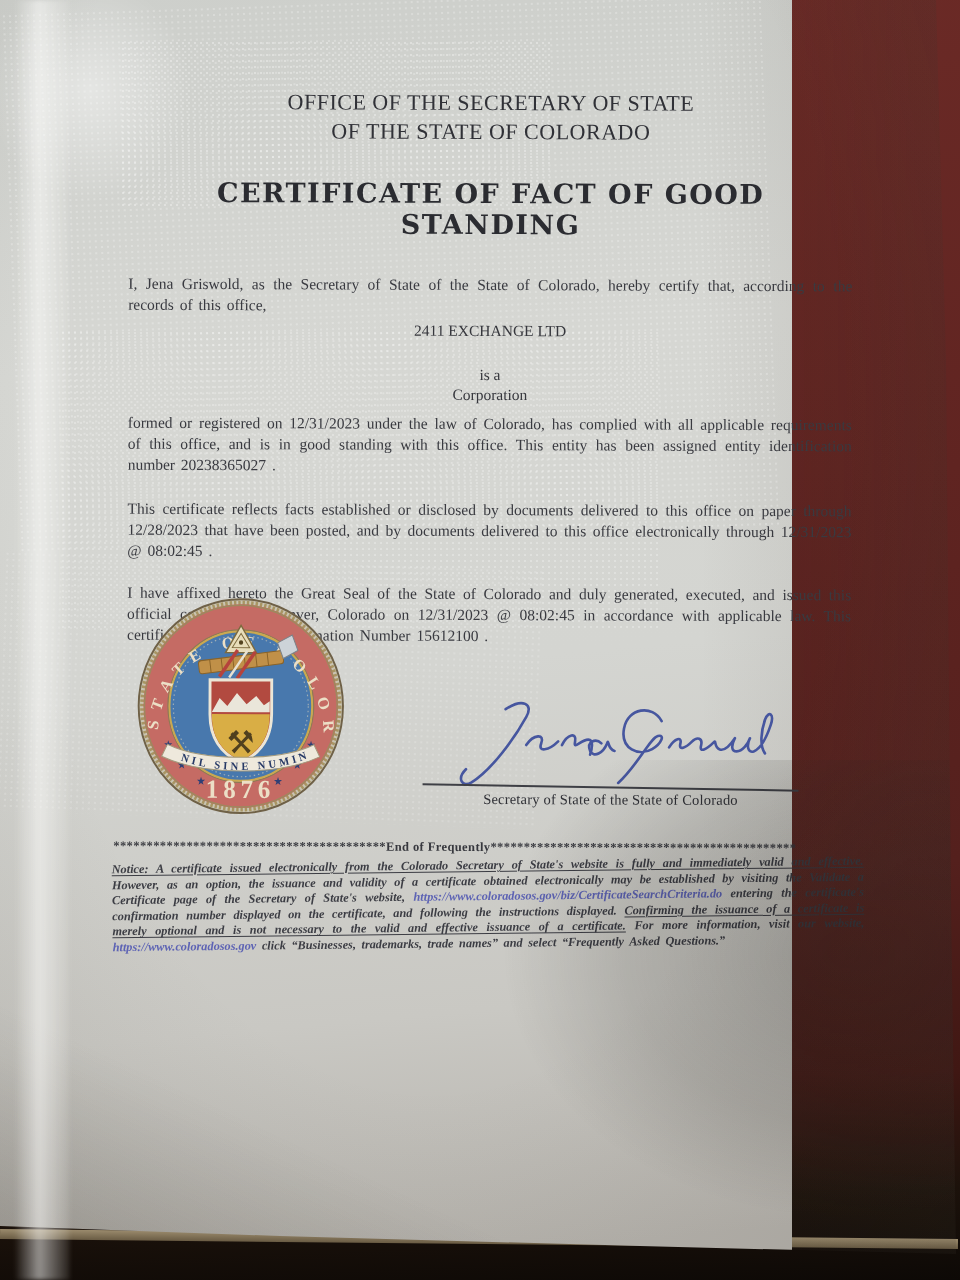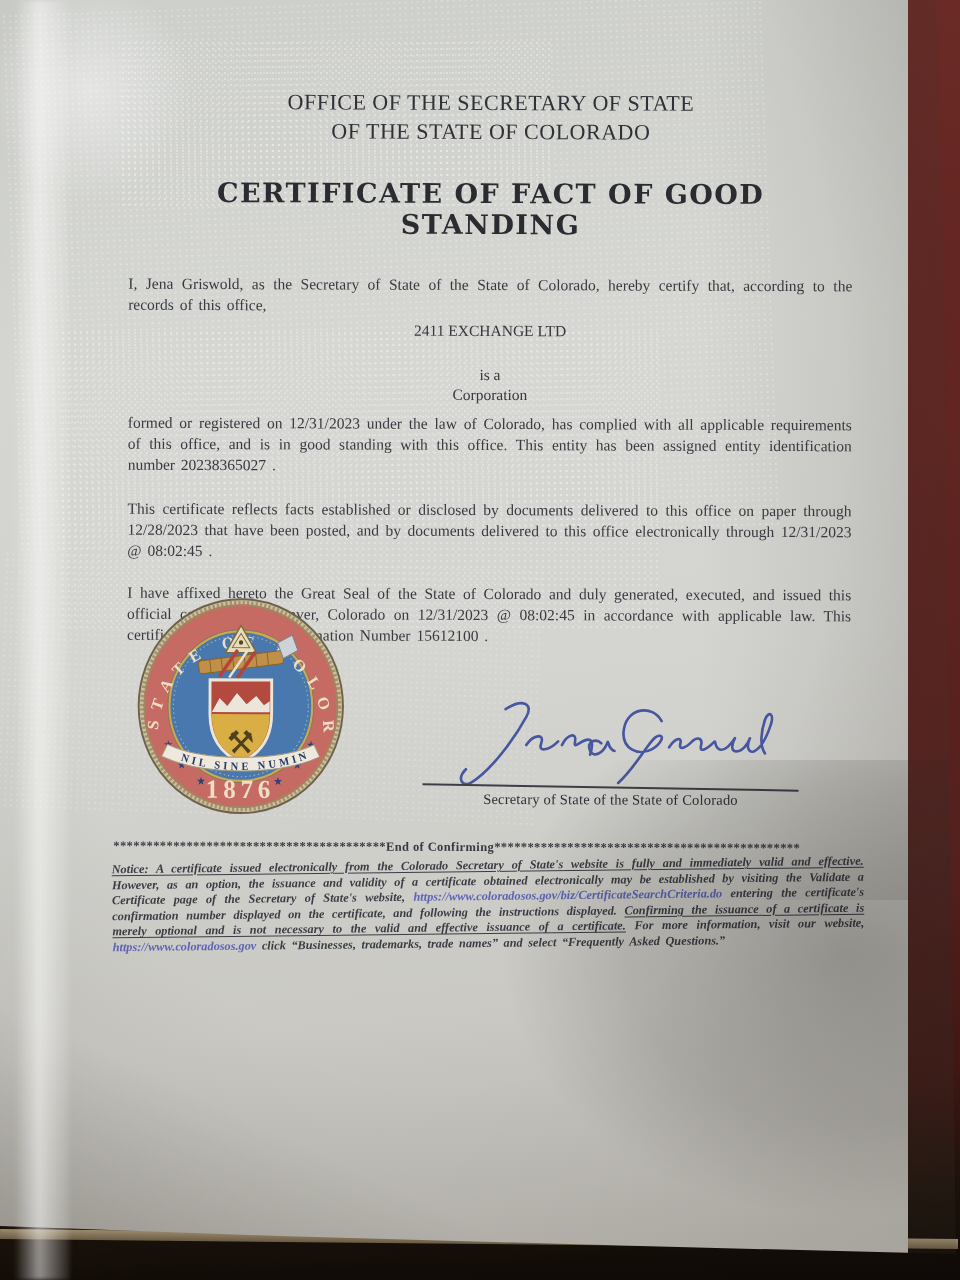--- a/index.html
+++ b/index.html
@@ -3,21 +3,21 @@
 <meta charset="utf-8">
 <style>
   html,body{margin:0;padding:0;}
   body{
     width:960px;height:1280px;position:relative;overflow:hidden;
     background:linear-gradient(178deg,#6b2a26 0%,#602421 38%,#54201d 68%,#401713 84%,#1c120b 93%,#0d0906 100%);
     font-family:"Liberation Serif",serif;
   }
   .edge-tan{position:absolute;left:0;top:1234px;width:958px;height:10px;background:linear-gradient(180deg,#9b8b6d,#6a5c44);transform:rotate(0.6deg);z-index:1;}
   .paper{
-    position:absolute;left:0;top:0;width:908px;height:1280px;z-index:2;
+    position:absolute;left:0;top:0;width:792px;height:1280px;z-index:2;
     background:linear-gradient(175deg,#cdcfcb 0%,#d6d7d3 28%,#d4d5d1 52%,#c9c8c3 78%,#b5b2ac 96%);
     clip-path:polygon(0 0,936px 0,946px 360px,951px 900px,956px 1254px,640px 1246px,280px 1236px,0 1226px);
   }
   .overlay{position:absolute;pointer-events:none;}
   .vignette{left:0;top:0;width:960px;height:1280px;background:radial-gradient(ellipse at 45% 32%,transparent 55%,rgba(72,66,58,.15) 100%);}
   .shadow-right{left:700px;top:0;width:260px;height:900px;background:linear-gradient(90deg,transparent 0%,rgba(60,50,42,.12) 80%);}
   .shadow-hand{left:500px;top:760px;width:560px;height:460px;background:radial-gradient(ellipse at 62% 42%,rgba(42,38,33,.30) 0%,rgba(42,38,33,.15) 45%,transparent 70%);mix-blend-mode:multiply;}
   .shadow-bl{left:0;top:900px;width:500px;height:380px;background:linear-gradient(205deg,transparent 55%,rgba(70,64,55,.20) 100%);mix-blend-mode:multiply;}
   .dots{background-image:radial-gradient(circle,rgba(255,255,255,.85) 0 1px,transparent 1.5px);background-size:6px 6px;mix-blend-mode:screen;}
   .dots-a{left:10px;top:0;width:760px;height:540px;opacity:.28;transform:rotate(-2deg);}
@@ -142,21 +142,21 @@
           <path d="M126,52 C132,40 142,38 140,48 C138,58 146,46 154,46 C160,46 158,56 156,62"></path>
           <path d="M168,50 C162,44 152,48 156,58 C160,66 170,60 174,50 C176,44 174,56 182,58"></path>
           <path d="M232,26 C222,8 196,12 192,34 C188,56 208,64 222,56 C232,50 236,40 228,42 C220,44 206,74 186,92"></path>
           <path d="M240,54 C246,44 254,42 252,50 C250,58 258,54 264,48 C270,42 276,44 274,52 C272,60 280,56 288,48 C290,46 288,54 294,56 C300,58 306,50 310,44 C306,52 306,58 312,58 C318,58 324,50 326,44 C322,52 324,60 330,58 C338,55 344,42 348,30 C352,18 346,14 342,24 C338,36 336,52 342,60"></path>
         </g>
       </svg>
       <div class="sig-line"></div>
       <div class="sig-title">Secretary of State of the State of Colorado</div>
     </div>
 
-    <div class="stars"><span>*****************************************</span><span>End of Confirming</span><span>**********************************************</span></div>
+    <div class="stars"><span>*****************************************</span><span>End of Frequently</span><span>**********************************************</span></div>
 
     <div class="notice"><span class="u">Notice: A certificate issued electronically from the Colorado Secretary of State's website is fully and immediately valid and effective.</span><span> However, as an option, the issuance and validity of a certificate obtained electronically may be established by visiting the Validate a Certificate page of the Secretary of State's website, </span><span class="link">https://www.coloradosos.gov/biz/CertificateSearchCriteria.do</span><span> entering the certificate's confirmation number displayed on the certificate, and following the instructions displayed. </span><span class="u">Confirming the issuance of a certificate is merely optional and is not necessary to the valid and effective issuance of a certificate.</span><span> For more information, visit our website, </span><span class="link">https://www.coloradosos.gov</span><span> click “Businesses, trademarks, trade names” and select “Frequently Asked Questions.”</span></div>
   </div>
 
   <div class="overlay shadow-hand" style="z-index:5"></div>
   <div class="overlay shadow-bl" style="z-index:5"></div>
 </div>
 
 <div class="overlay sleeve-edge"></div>
 <div class="overlay glare-tl"></div>

